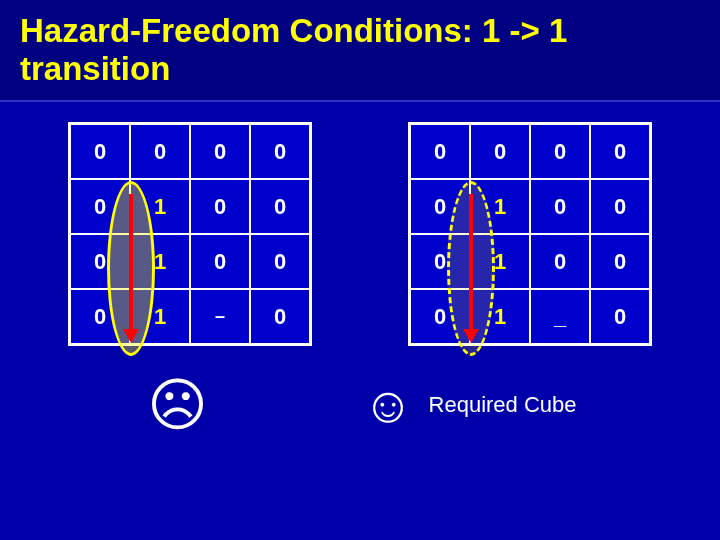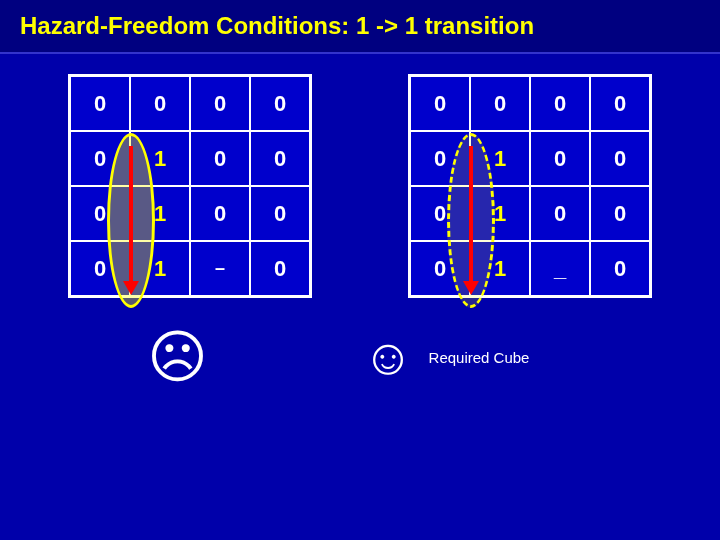--- a/index.html
+++ b/index.html
@@ -13,21 +13,21 @@
     }
 
     
     #header {
       background: #000080;
       padding: 12px 20px;
       border-bottom: 2px solid #3333cc;
     }
     #header h1 {
       color: #ffff00;
-      font-size: 24px;
+      font-size: 33px;
       font-weight: bold;
     }
 
     
     #main {
       display: flex;
       flex-direction: row;
       justify-content: space-around;
       align-items: flex-start;
       padding: 20px 20px 10px 20px;
@@ -118,21 +118,21 @@
     }
 
     .happy-face {
       font-size: 50px;
       color: white;
       font-weight: normal;
     }
 
     .required-text {
       color: white;
-      font-size: 15px;
+      font-size: 22px;
     }
 
     
     .val-zero { color: white; }
     .val-one { color: #ffff00; }
   </style>
 </head>
 <body>
 
 <div id="header">

